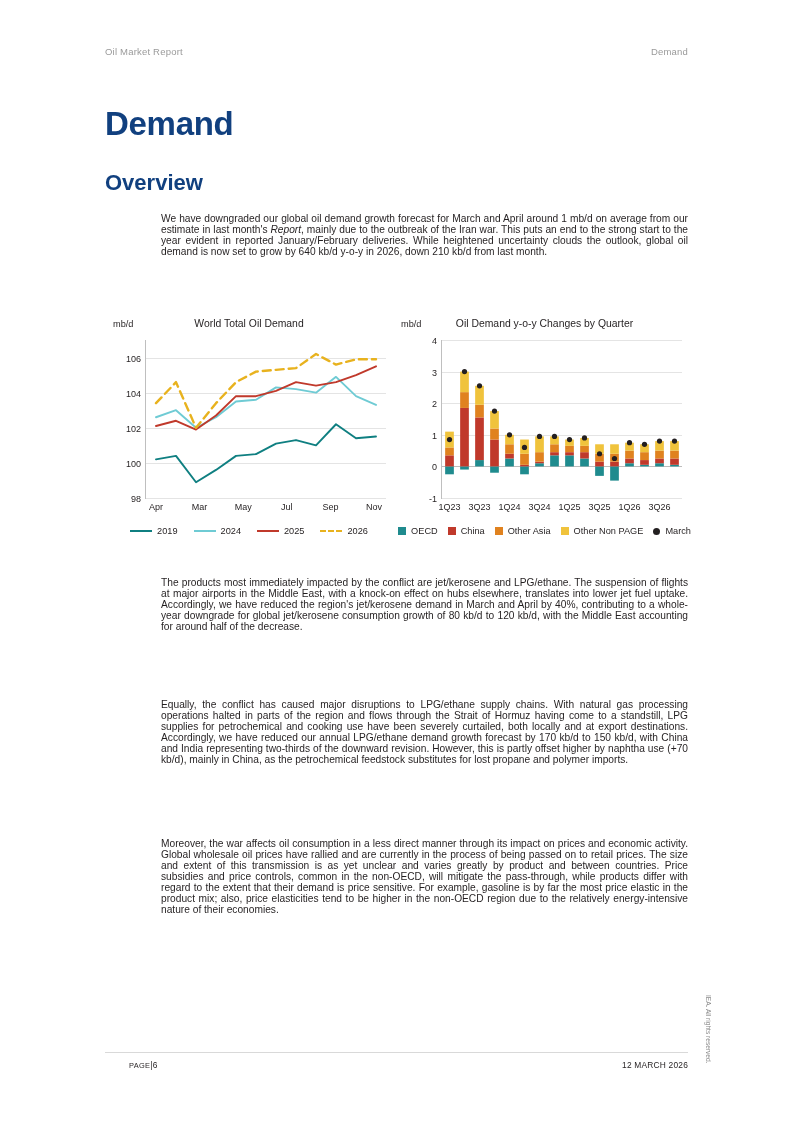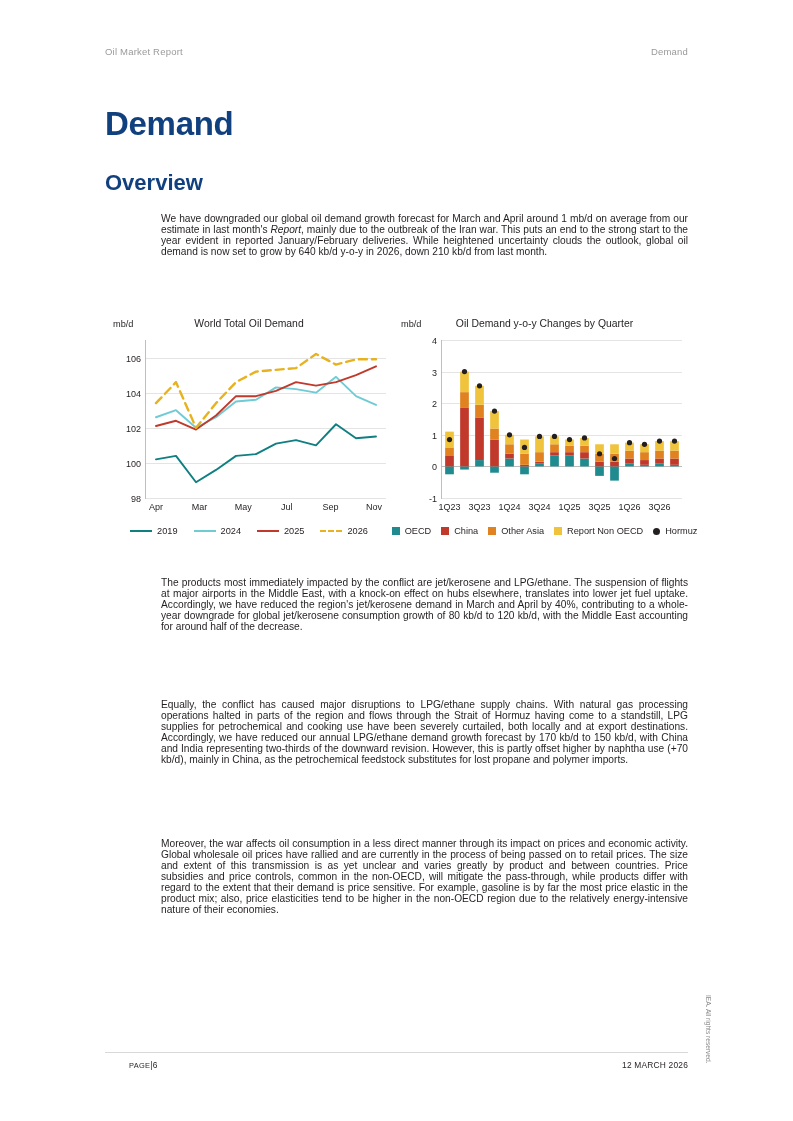--- a/index.html
+++ b/index.html
@@ -393,25 +393,25 @@
       <span class="lg-item">
         <span class="lg-box" style="background:#c0392b;"></span>
         <span>China</span>
       </span>
       <span class="lg-item">
         <span class="lg-box" style="background:#e0821f;"></span>
         <span>Other Asia</span>
       </span>
       <span class="lg-item">
         <span class="lg-box" style="background:#f0c33c;"></span>
-        <span>Report Non OECD</span>
+        <span>Other Non PAGE</span>
       </span>
       <span class="lg-item">
         <span class="lg-dot"></span>
-        <span>Hormuz</span>
+        <span>March</span>
       </span>
     </div>
   </div>
 
   <div class="para" style="top:577px;">The products most immediately impacted by the conflict are jet/kerosene and LPG/ethane. The suspension of flights at major airports in the Middle East, with a knock-on effect on hubs elsewhere, translates into lower jet fuel uptake. Accordingly, we have reduced the region's jet/kerosene demand in March and April by 40%, contributing to a whole-year downgrade for global jet/kerosene consumption growth of 80 kb/d to 120 kb/d, with the Middle East accounting for around half of the decrease.</div>
   <div class="para" style="top:699px;">Equally, the conflict has caused major disruptions to LPG/ethane supply chains. With natural gas processing operations halted in parts of the region and flows through the Strait of Hormuz having come to a standstill, LPG supplies for petrochemical and cooking use have been severely curtailed, both locally and at export destinations. Accordingly, we have reduced our annual LPG/ethane demand growth forecast by 170 kb/d to 150 kb/d, with China and India representing two-thirds of the downward revision. However, this is partly offset higher by naphtha use (+70 kb/d), mainly in China, as the petrochemical feedstock substitutes for lost propane and polymer imports.</div>
   <div class="para" style="top:838px;">Moreover, the war affects oil consumption in a less direct manner through its impact on prices and economic activity. Global wholesale oil prices have rallied and are currently in the process of being passed on to retail prices. The size and extent of this transmission is as yet unclear and varies greatly by product and between countries. Price subsidies and price controls, common in the non-OECD, will mitigate the pass-through, while products differ with regard to the extent that their demand is price sensitive. For example, gasoline is by far the most price elastic in the product mix; also, price elasticities tend to be higher in the non-OECD region due to the relatively energy-intensive nature of their economies.</div>
 
   <div class="side-copy">IEA. All rights reserved.</div>
 

